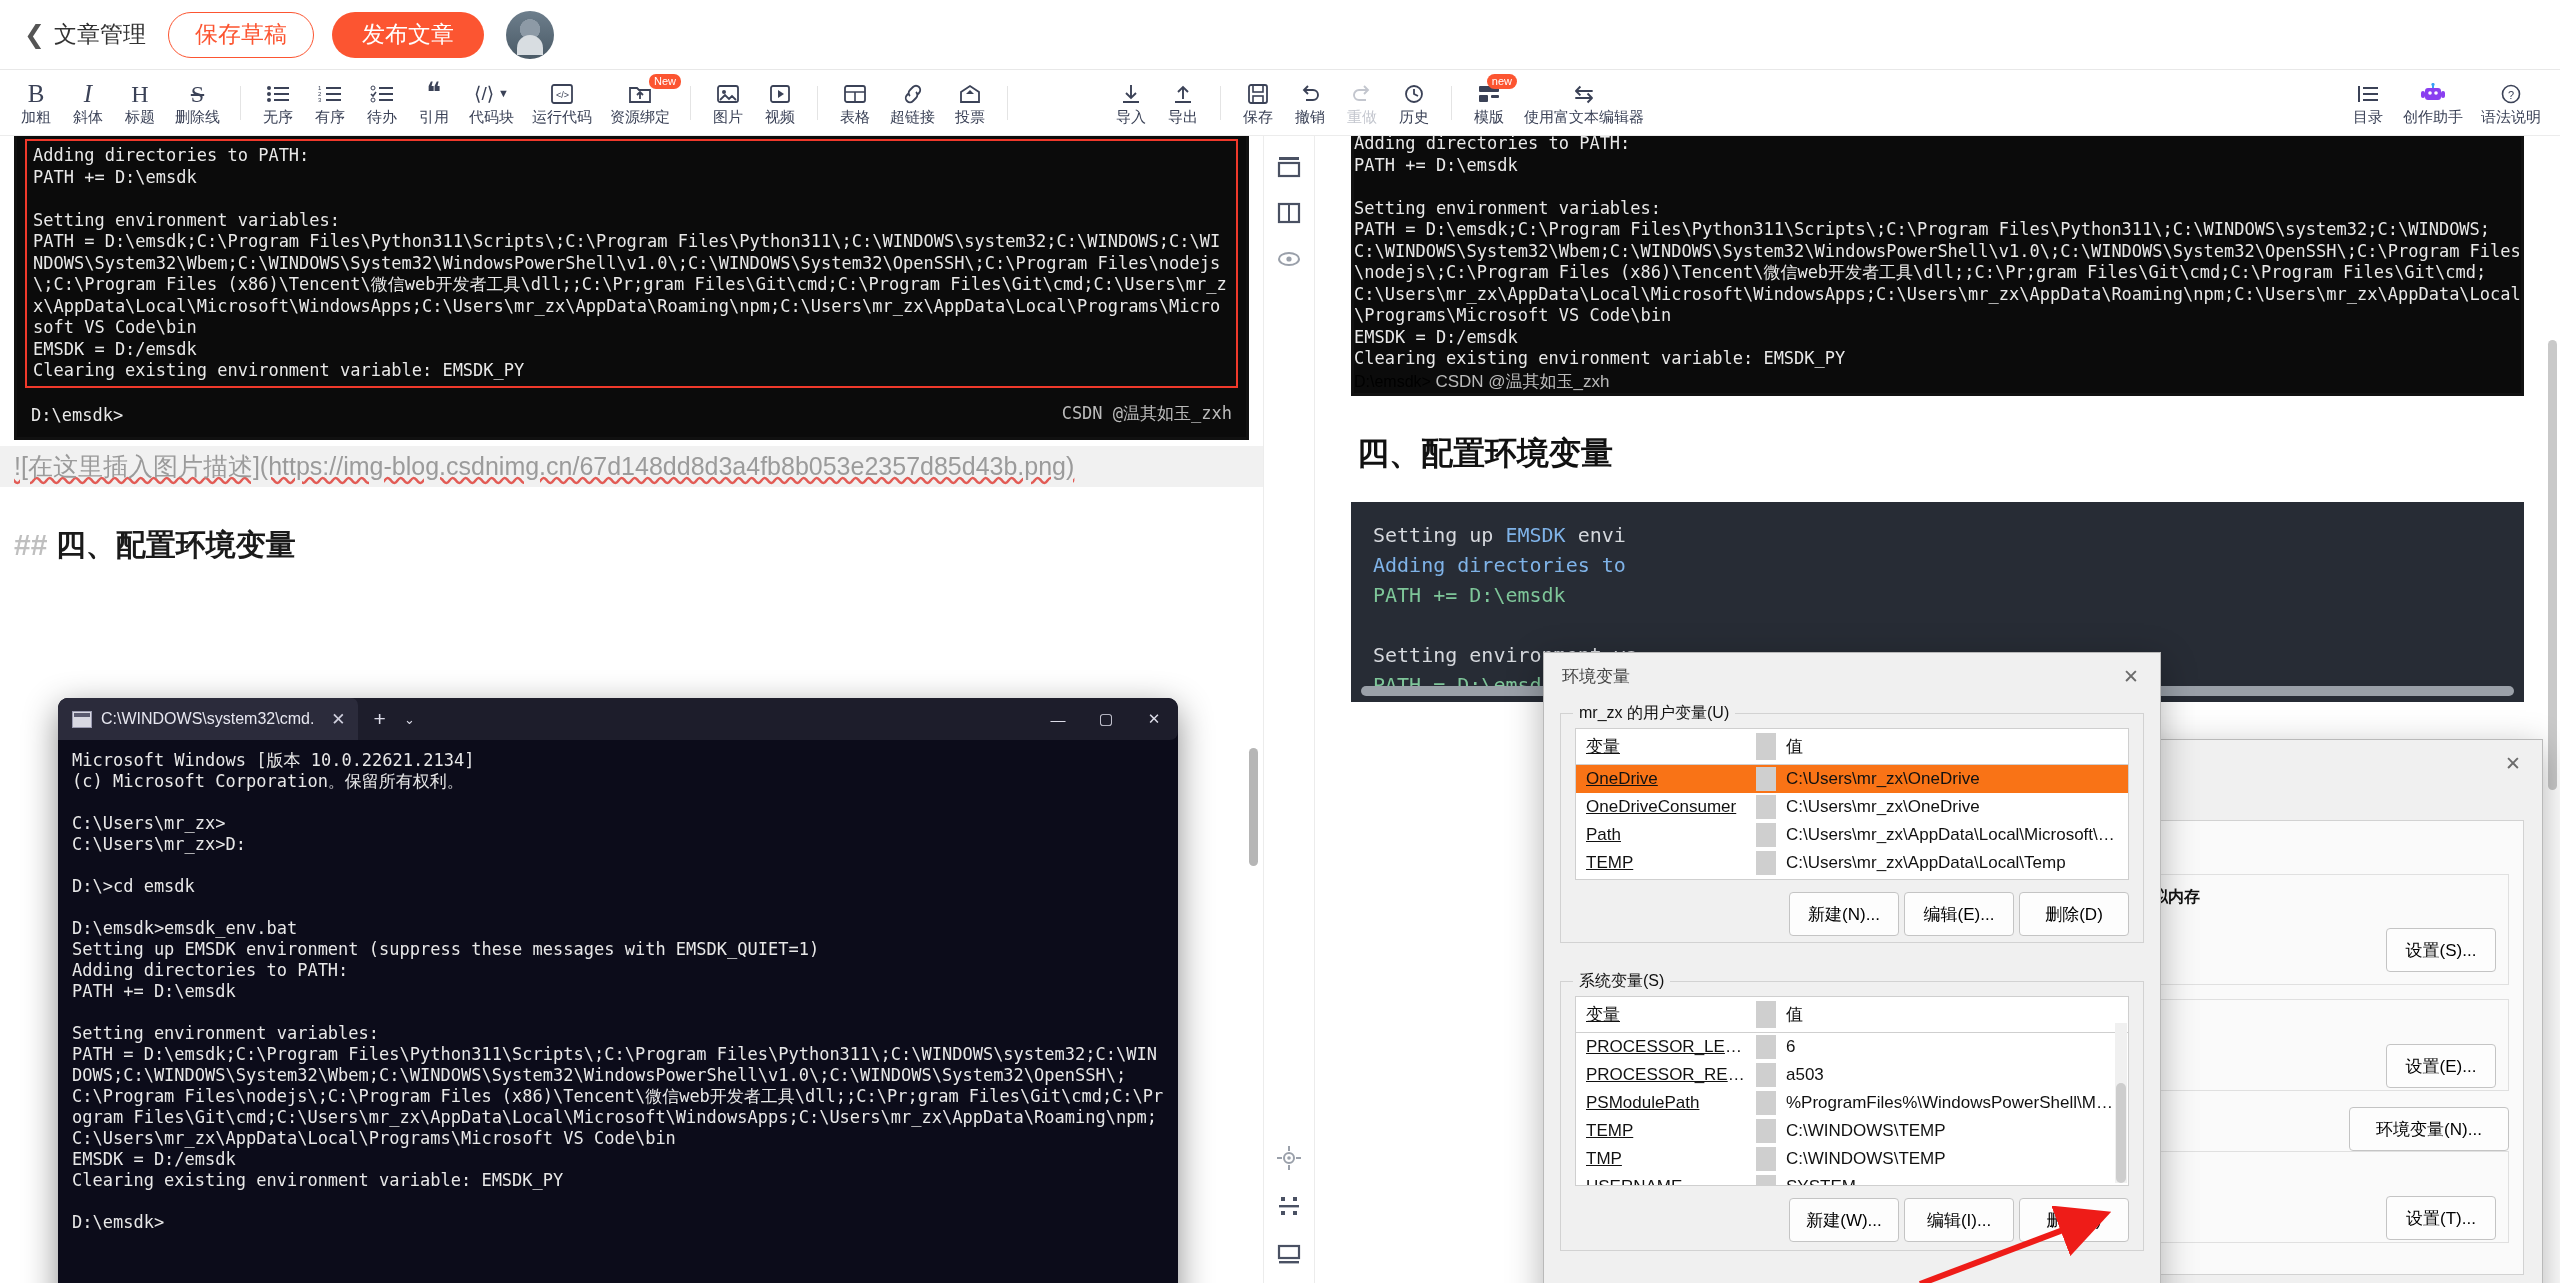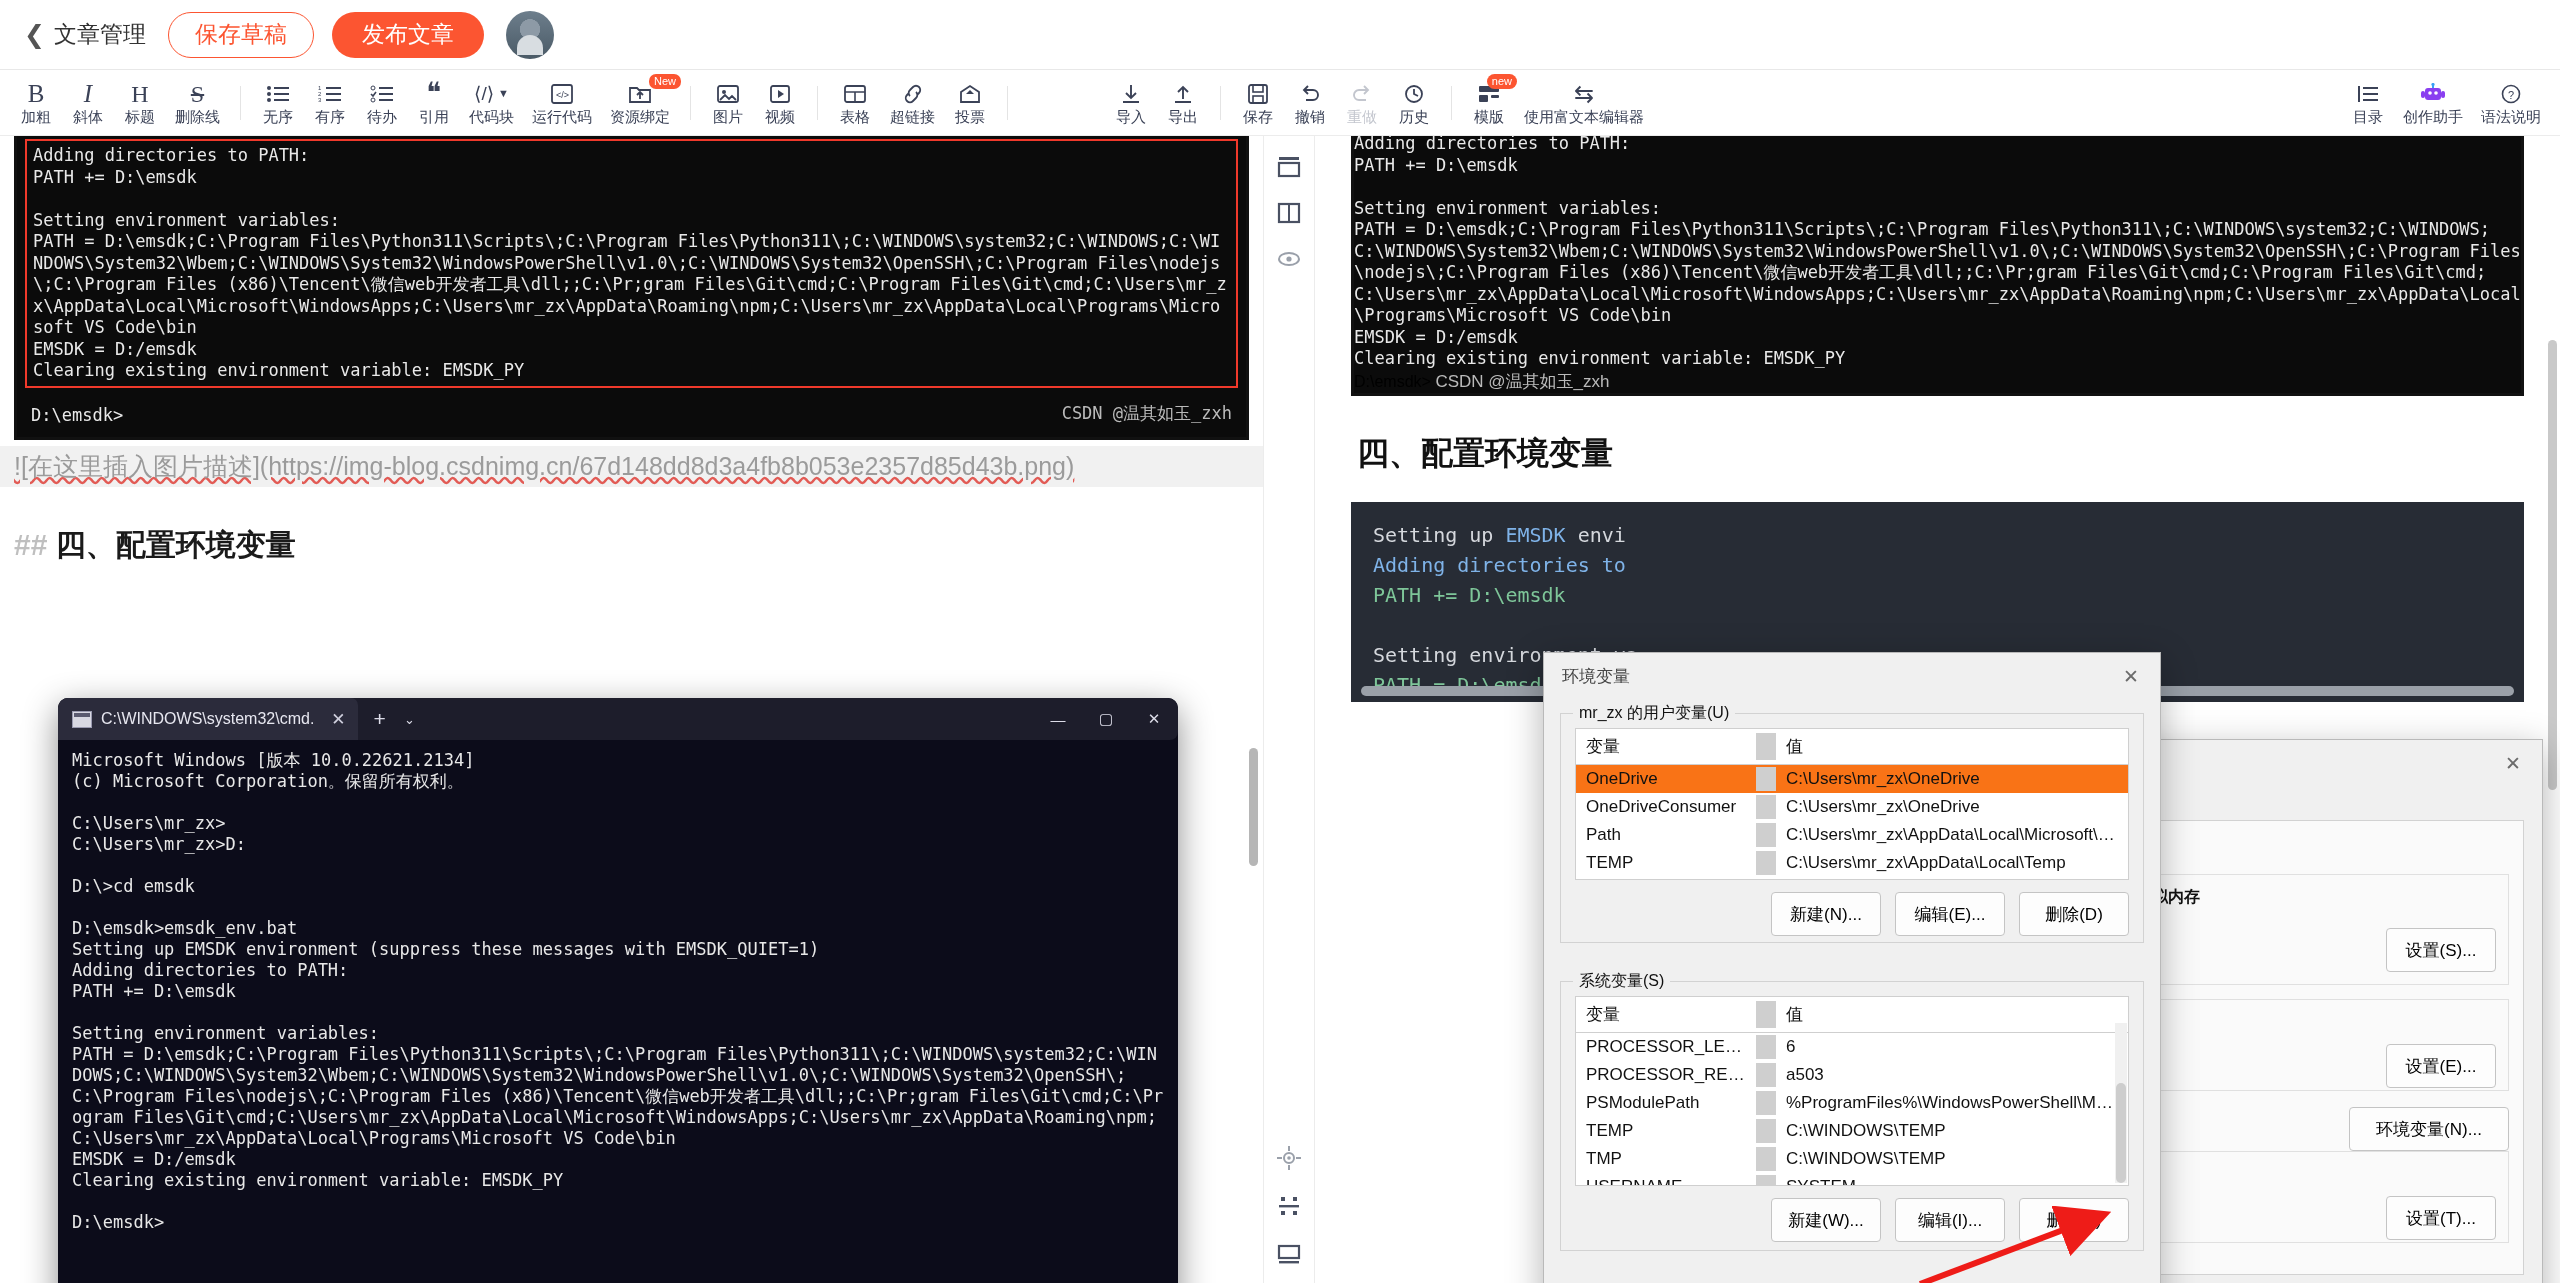--- a/index.html
+++ b/index.html
@@ -117,24 +117,24 @@
   .win-tb .wx { margin-left:auto; width:58px; height:46px; display:flex; align-items:center;
                 justify-content:center; color:#6b6b6b; font-size:19px; cursor:pointer; }
   .grp { border:1px solid #d2d2d2; margin:14px 16px 0 16px; padding:14px 14px 16px 14px; position:relative; }
   .grp > .lg { position:absolute; top:-11px; left:12px; background:#f0f0f0; padding:0 6px; font-size:16px; }
   .tbl { background:#fff; border:1px solid #cfcfcf; }
   .tbl .hd { display:flex; border-bottom:1px solid #cfcfcf; font-weight:normal; padding:4px 0; }
   .tbl .hd div { padding:2px 10px; }
   .tbl .r { display:flex; padding:2px 0; }
   .tbl .r div { padding:2px 10px; white-space:nowrap; overflow:hidden; text-overflow:ellipsis; }
   .tbl .r.sel { background:#f97316; }
-  .c1 { width:180px; flex:0 0 180px; }
+  .c1 { width:180px; flex:0 0 180px;text-decoration:underline; }
   .c2 { flex:1; }
   .vsep { width:1px; background:#cfcfcf; }
-  .winbtns { display:flex; justify-content:flex-end; gap:14px; margin:14px 16px 4px 16px; }
+  .winbtns { display:flex; justify-content:flex-end; gap:5px; margin:14px 16px 4px 16px; }
   .wbtn2 { min-width:110px; height:44px; background:#fdfdfd; border:1px solid #c4c4c4;
            border-radius:4px; font-size:17px; font-family:"Liberation Sans",sans-serif; cursor:pointer; }
   .scroll { width:12px; background:#f0f0f0; position:absolute; right:1px; top:26px; bottom:2px; }
   .scroll .th { position:absolute; left:1px; width:10px; background:#cdcdcd; border-radius:5px; }
 
   
   .status { height:38px; flex:0 0 38px; background:#6e6e6e; color:#fff; display:flex;
             align-items:center; padding:0 14px; font-size:19px; }
   .status .sright { margin-left:auto; }
   .wm2 { position:absolute; right:48px; bottom:42px; color:#cfcfcf; font-size:25px; opacity:.75; }

